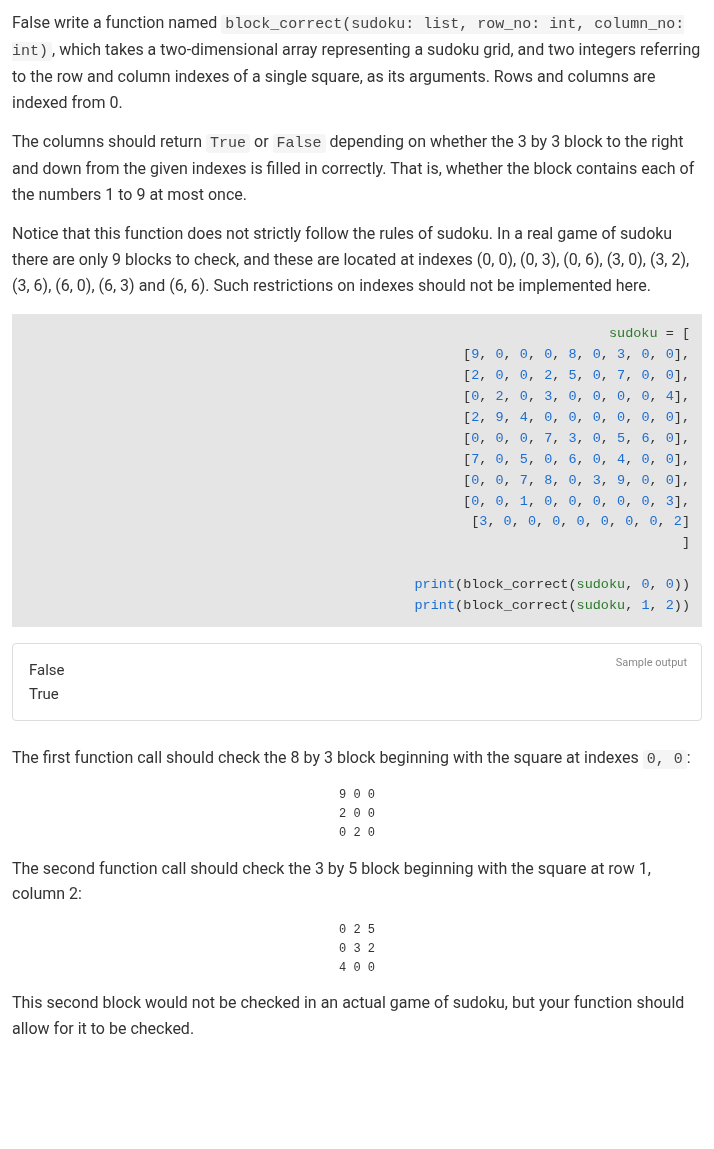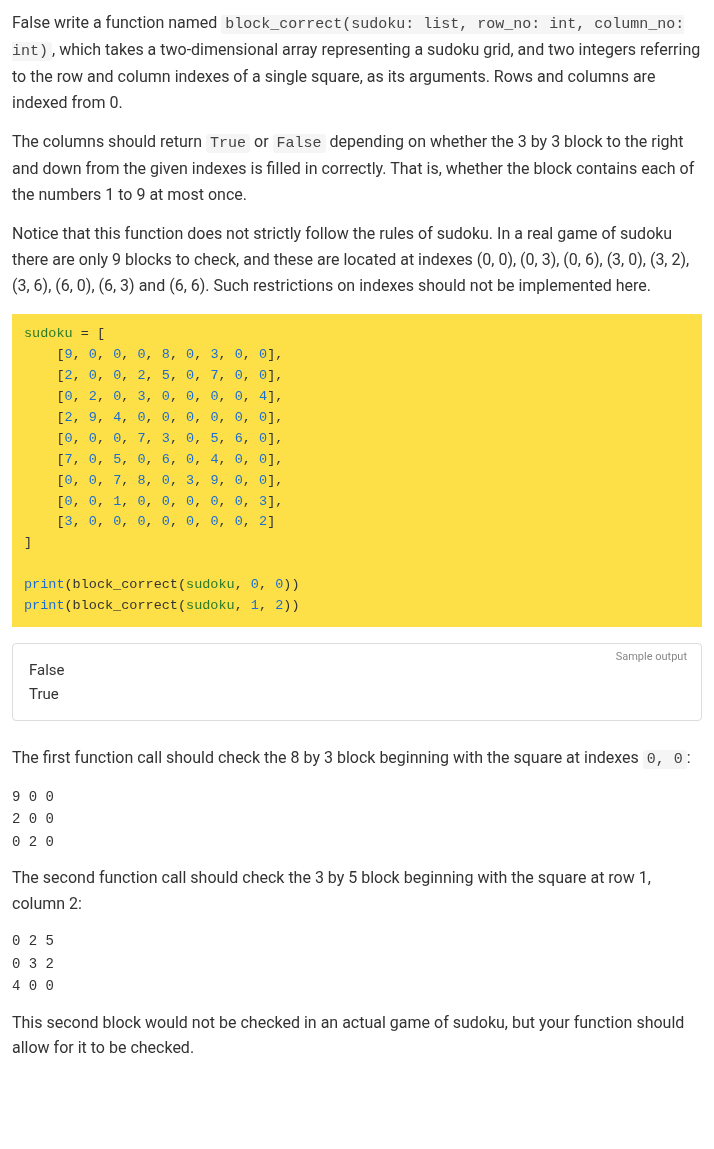--- a/index.html
+++ b/index.html
@@ -15,55 +15,57 @@
   p { margin-bottom: 14px; }
   code.inline {
     font-family: "Courier New", Courier, monospace;
     background: #f5f5f5;
     padding: 1px 4px;
     border-radius: 3px;
     font-size: 15px;
     color: #444;
   }
   .code-block {
-    background: #fde047;
+    background: #e5e5e5;
     padding: 10px 12px;
     margin: 16px 0;
     font-family: "Courier New", Courier, monospace;
     font-size: 13.5px;
     line-height: 1.55;
     white-space: pre;
     color: #333;
+    text-align: right;
   }
   .sample-box {
     border: 1px solid #ddd;
     border-radius: 4px;
     padding: 14px 16px;
     margin: 16px 0 24px 0;
     position: relative;
   }
   .sample-label {
     position: absolute;
-    top: 4px;
+    top: 10px;
     right: 14px;
     font-size: 11px;
     color: #888;
   }
   .sample-content {
     font-family: -apple-system, BlinkMacSystemFont, "Segoe UI", Roboto, sans-serif;
     font-size: 15px;
     white-space: pre-line;
     color: #333;
   }
   .mono-block {
     font-family: "Courier New", Courier, monospace;
-    font-size: 14px;
+    font-size: 12px;
     white-space: pre;
     margin: 12px 0;
     color: #333;
+    text-align: center;
   }
   
   .kw { color: #2a7a2a; } 
   .num { color: #1c6dd0; } 
   .punct { color: #333; }
   .fn { color: #1c6dd0; }
 </style>
 </head>
 <body>
 

